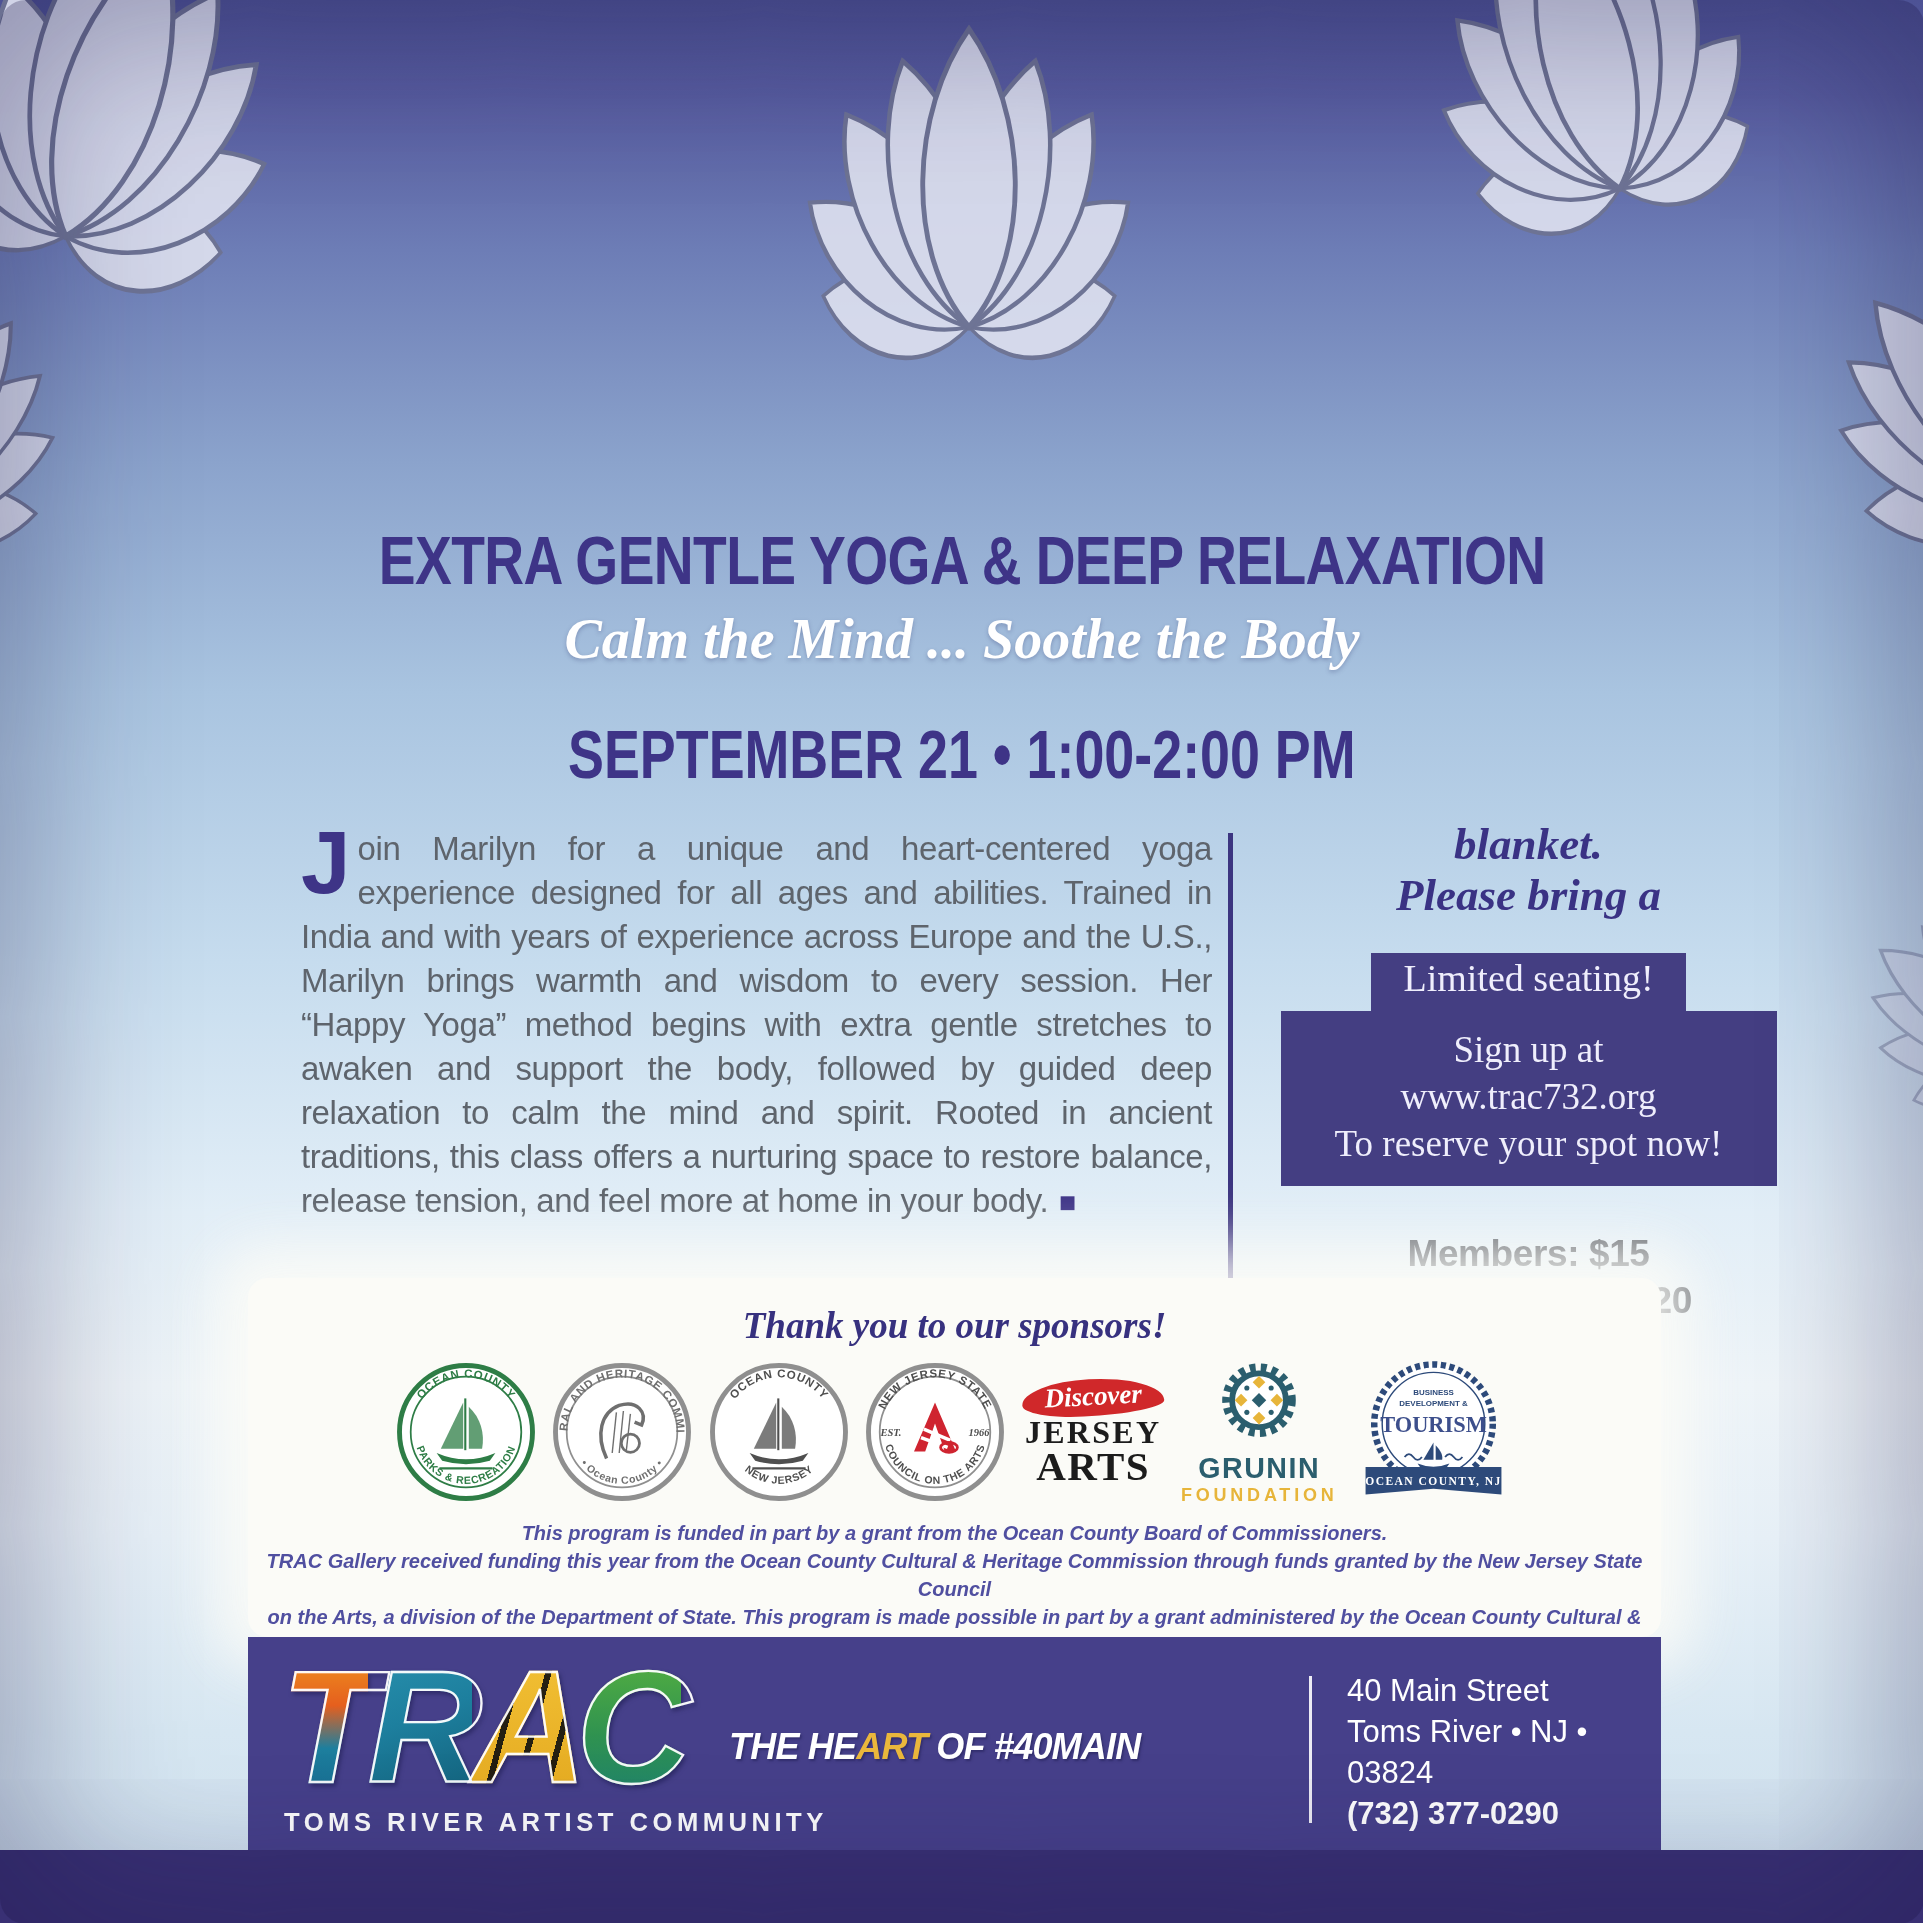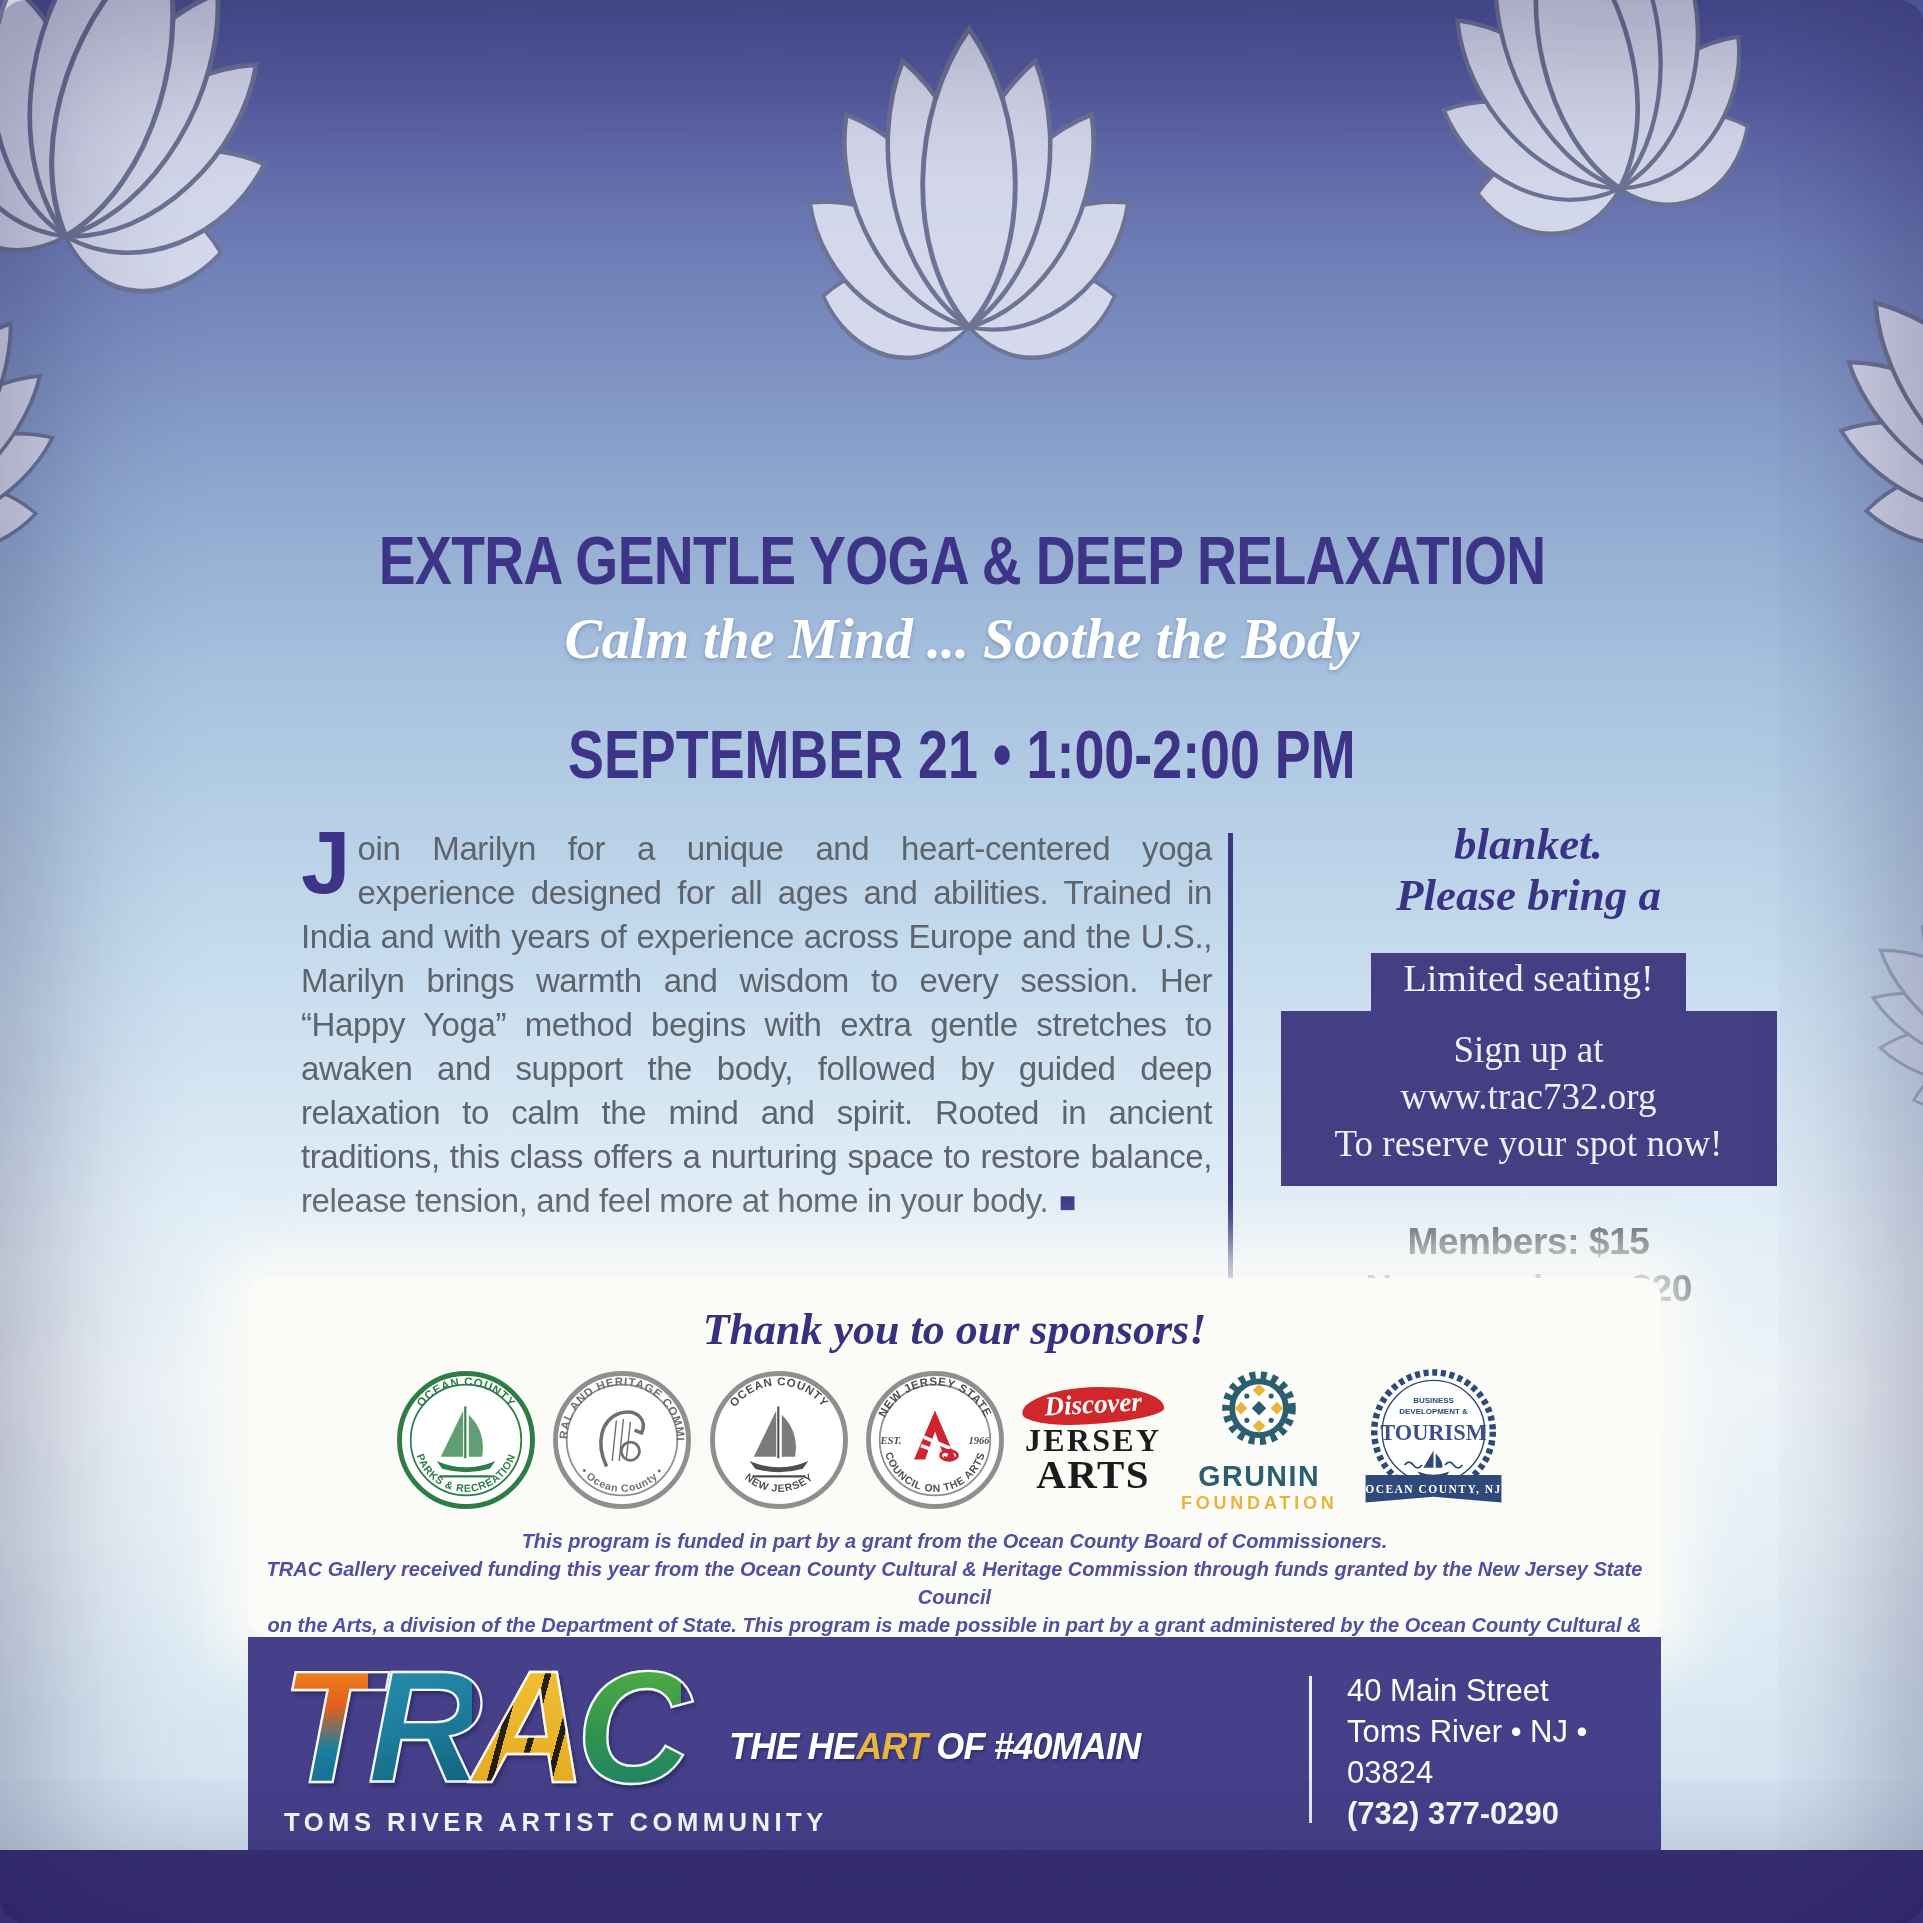--- a/index.html
+++ b/index.html
@@ -34,27 +34,27 @@
     margin:3px 7.5px 0 0;}
   .endmark{color:#3e3487;font-size:28.6px;margin-left:10.5px;}
   .vrule{position:absolute;left:1228px;top:833px;width:4.5px;height:482px;background:#3c3580;}
   .aside{position:absolute;left:1249px;top:819px;width:559px;text-align:center;}
   .note{font-family:"Liberation Serif",serif;font-style:italic;font-weight:700;
     font-size:45px;line-height:51px;color:#3a3284;}
   .limited-box{display:inline-block;margin-top:32px;background:#443e82;color:#efeefc;
     font-family:"Liberation Serif",serif;font-size:38px;padding:3px 32px 12px;}
   .signup-box{margin:0 auto;margin-top:-1.5px;width:481px;background:#443e82;color:#efeefc;
     font-family:"Liberation Serif",serif;font-size:37px;line-height:47px;padding:15px 7.5px 19.5px;}
-  .prices{margin-top:32px;font-size:37px;line-height:47px;color:#595e66;font-weight:700;letter-spacing:-0.4px;}
+  .prices{margin-top:44px;font-size:37px;line-height:47px;color:#595e66;font-weight:700;letter-spacing:-0.4px;}
 
   
   .panel{position:absolute;left:248px;top:1278px;width:1413px;height:359px;background:#fbfbf7;
     border-radius:19.5px;box-shadow:0 0 53px 34px rgba(251,251,247,.85);text-align:center;}
   .sponsor-head{margin-top:25.6px;font-family:"Liberation Serif",serif;font-style:italic;
-    font-weight:700;font-size:44px;color:#37317f;}
+    font-weight:700;font-size:37px;color:#37317f;}
   .logo-row{margin-top:10.5px;display:flex;justify-content:center;align-items:center;gap:16.5px;height:150px;}
   .logo{display:flex;flex-direction:column;align-items:center;justify-content:center;}
   .logo-discover .disc-blob{background:#d0282a;color:#fff;font-family:"Liberation Serif",serif;
     font-style:italic;font-weight:700;font-size:27px;padding:1.5px 22.5px 4.5px;
     border-radius:50% 55% 60% 45%/65% 70% 35% 40%;transform:rotate(-3deg);}
   .logo-discover .disc-jersey{font-family:"Liberation Serif",serif;font-weight:700;font-size:32px;
     letter-spacing:2.3px;color:#1c1c1c;margin-top:1.5px;line-height:30px;}
   .logo-discover .disc-arts{font-family:"Liberation Serif",serif;font-weight:900;font-size:41px;
     color:#1c1c1c;line-height:38px;letter-spacing:1.5px;}
   .logo-grunin .grunin-name{font-size:28.6px;font-weight:900;color:#2b5e6e;letter-spacing:1.5px;margin-top:3px;}

